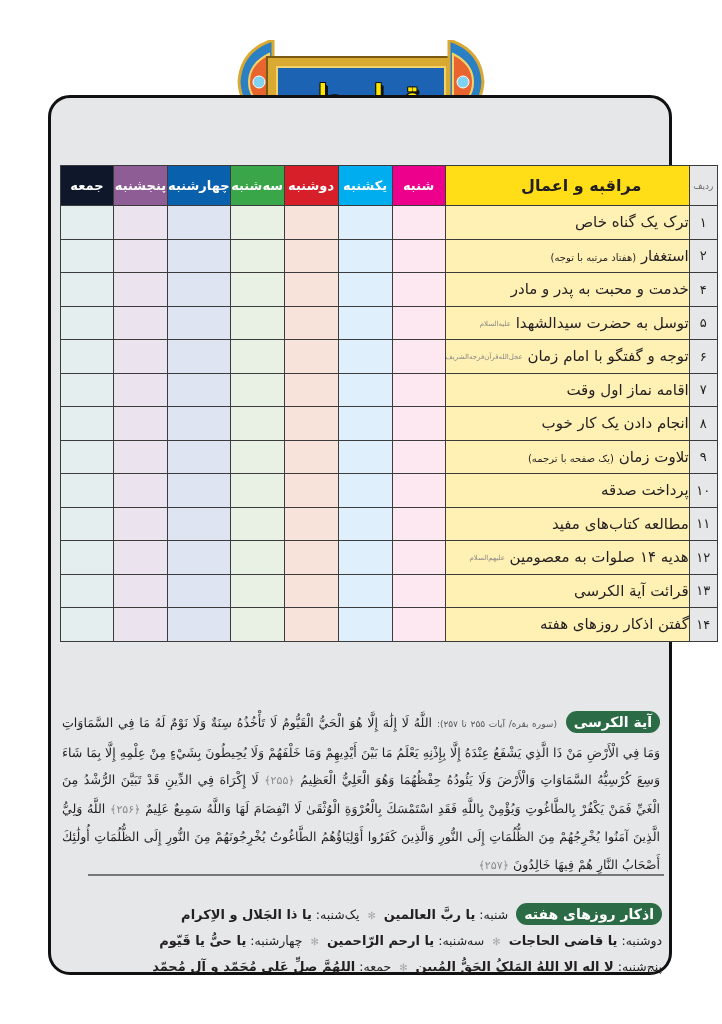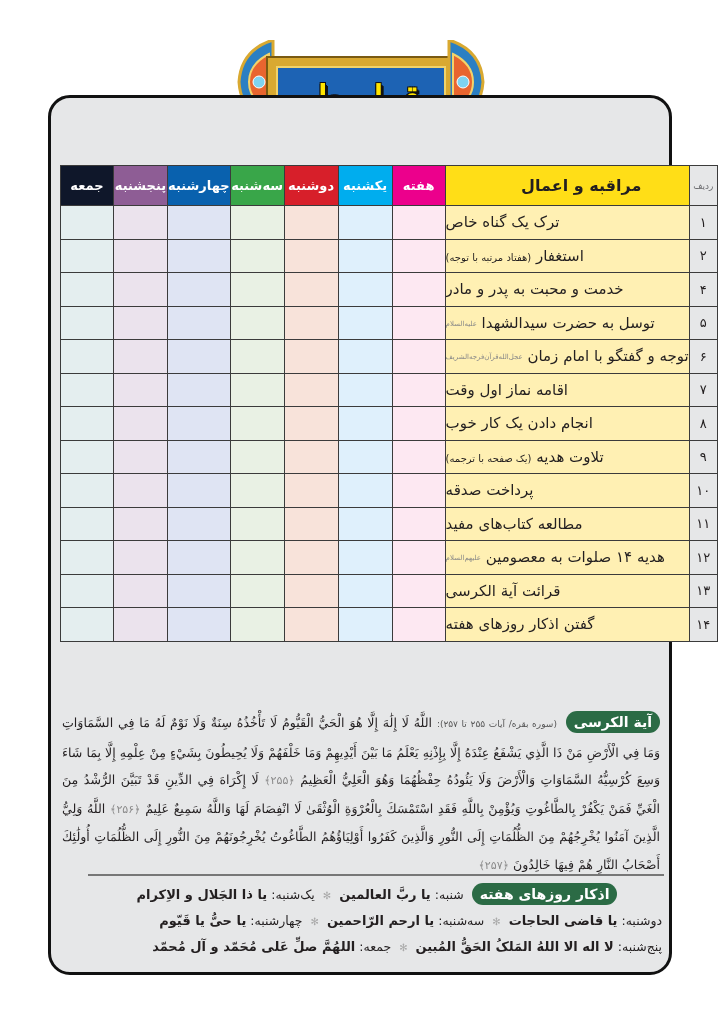--- a/index.html
+++ b/index.html
@@ -34,21 +34,21 @@
     position: absolute; left: 60px; top: 165px; border-collapse: collapse; table-layout: fixed; direction: ltr;
   }
   table.tracker td, table.tracker th { border: 1.5px solid #3b3b3b; padding: 0; }
   table.tracker th {
     height: 39px; color: #fff; font-size: 13px; font-weight: bold; white-space: nowrap; direction: rtl; text-align: center;
   }
   table.tracker th.act { background: #ffde17; color: #231f20; font-size: 16px; padding-left: 28px; }
   table.tracker th.idx { background: #e6e7e8; color: #6d6e71; font-size: 9px; font-weight: normal; margin-top: 18px; }
   table.tracker td { height: 32.5px; }
   table.tracker td.act {
-    background: #fff0b3; direction: rtl; text-align: left; font-size: 15px; white-space: nowrap; overflow: hidden;
+    background: #fff0b3; direction: rtl; text-align: right; font-size: 15px; white-space: nowrap; overflow: hidden;
   }
   table.tracker td.act .small { font-size: 10px; }
   table.tracker td.act .hon { font-size: 7px; color: #888; vertical-align: middle; }
   table.tracker td.idx { background: #e6e7e8; text-align: center; font-size: 13px; color: #231f20; }
   .c-fri { background: #e4eeef; }
   .c-thu { background: #ebe3ed; }
   .c-wed { background: #dfe4f3; }
   .c-tue { background: #e9f1e4; }
   .c-mon { background: #f8e3da; }
   .c-sun { background: #dff0fc; }
@@ -62,21 +62,21 @@
     display: inline-block; background: #2b6b45; color: #fff; font-family: "DejaVu Sans", sans-serif;
     font-weight: bold; border-radius: 12px; padding: 0 8px; line-height: 22px; font-size: 14px; margin-left: 4px;
   }
   .ayat .ref { font-family: "DejaVu Sans", sans-serif; font-size: 9px; color: #555; }
   .ayat .num { color: #888; font-size: 11px; }
   .divider { position: absolute; left: 88px; top: 874px; width: 576px; height: 1.5px; background: #777; }
   .azkar {
     position: absolute; left: 92px; top: 882px; width: 570px; direction: rtl; font-size: 12.5px; line-height: 25px;
   }
   .azkar .line { white-space: nowrap; }
-  .azkar .line.first { text-align: center; padding-right: 0; }
+  .azkar .line.first { padding-right: 0; margin-top: 20px; }
   .azkar b { font-weight: bold; font-size: 13px; }
   .azkar .star { color: #aaa; font-size: 10px; margin: 0 4px; }
 </style>
 </head>
 <body>
 
 <div class="banner">
   <svg class="orn l" viewBox="0 0 44 84">
     <path d="M40 0 Q8 10 6 42 Q8 74 40 84 Z" fill="#2b7fc3" stroke="#d9a931" stroke-width="3"></path>
     <path d="M36 14 Q16 24 16 42 Q16 60 36 70 Z" fill="#e8652f" stroke="#f3d36a" stroke-width="2"></path>
@@ -109,21 +109,21 @@
       <col style="width:28px">
   </colgroup>
   <thead>
     <tr>
       <th style="background:#0f172a">جمعه</th>
       <th style="background:#8e5d95">پنجشنبه</th>
       <th style="background:#0961ae">چهارشنبه</th>
       <th style="background:#39a649">سه‌شنبه</th>
       <th style="background:#d71f2a">دوشنبه</th>
       <th style="background:#00adee">یکشنبه</th>
-      <th style="background:#ec008c">هفته</th>
+      <th style="background:#ec008c">شنبه</th>
       <th class="act">مراقبه و اعمال</th>
       <th class="idx">ردیف</th>
     </tr>
   </thead>
   <tbody id="tracker-body">
       <tr>
         <td class="c-fri"></td>
         <td class="c-thu"></td>
         <td class="c-wed"></td>
         <td class="c-tue"></td>
@@ -200,21 +200,21 @@
         <td class="idx">۸</td>
       </tr>
       <tr>
         <td class="c-fri"></td>
         <td class="c-thu"></td>
         <td class="c-wed"></td>
         <td class="c-tue"></td>
         <td class="c-mon"></td>
         <td class="c-sun"></td>
         <td class="c-sat"></td>
-        <td class="act"><span>تلاوت هدیه</span> <span class="small">(یک صفحه با ترجمه)</span></td>
+        <td class="act"><span>تلاوت زمان</span> <span class="small">(یک صفحه با ترجمه)</span></td>
         <td class="idx">۹</td>
       </tr>
       <tr>
         <td class="c-fri"></td>
         <td class="c-thu"></td>
         <td class="c-wed"></td>
         <td class="c-tue"></td>
         <td class="c-mon"></td>
         <td class="c-sun"></td>
         <td class="c-sat"></td>

